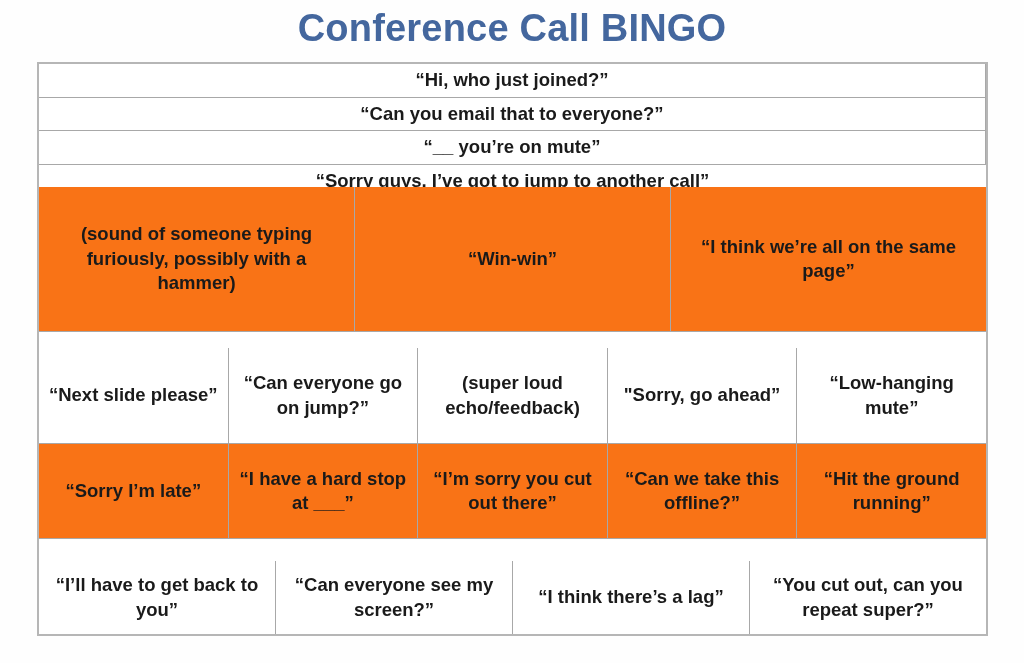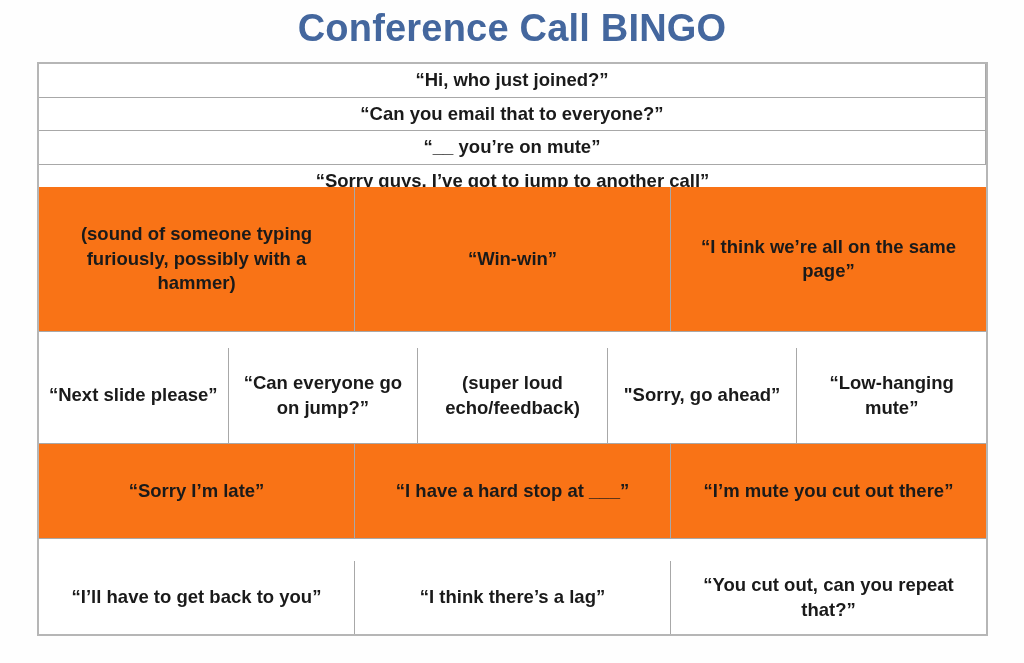--- a/index.html
+++ b/index.html
@@ -140,30 +140,39 @@
     </div>
 
     <div class="bingo-row r4 shaded">
       <div class="bingo-cell">
           <span class="cell-text">“Sorry I’m late”</span>
         </div>
       <div class="bingo-cell">
           <span class="cell-text">“I have a hard stop at ___”</span>
         </div>
       <div class="bingo-cell">
-          <span class="cell-text">“I’m mute you cut out there”</span>
+          <span class="cell-text">“I’m sorry you cut out there”</span>
+        </div>
+      <div class="bingo-cell">
+          <span class="cell-text">“Can we take this offline?”</span>
+        </div>
+      <div class="bingo-cell">
+          <span class="cell-text">“Hit the ground running”</span>
         </div>
     </div>
 
     <div class="bingo-row r5">
       <div class="bingo-cell">
           <span class="cell-text">“I’ll have to get back to you”</span>
         </div>
       <div class="bingo-cell">
+          <span class="cell-text">“Can everyone see my screen?”</span>
+        </div>
+      <div class="bingo-cell">
           <span class="cell-text">“I think there’s a lag”</span>
         </div>
       <div class="bingo-cell">
-          <span class="cell-text">“You cut out, can you repeat that?”</span>
+          <span class="cell-text">“You cut out, can you repeat super?”</span>
         </div>
     </div>
 
   </div>
 </div>
 
 </body></html>

